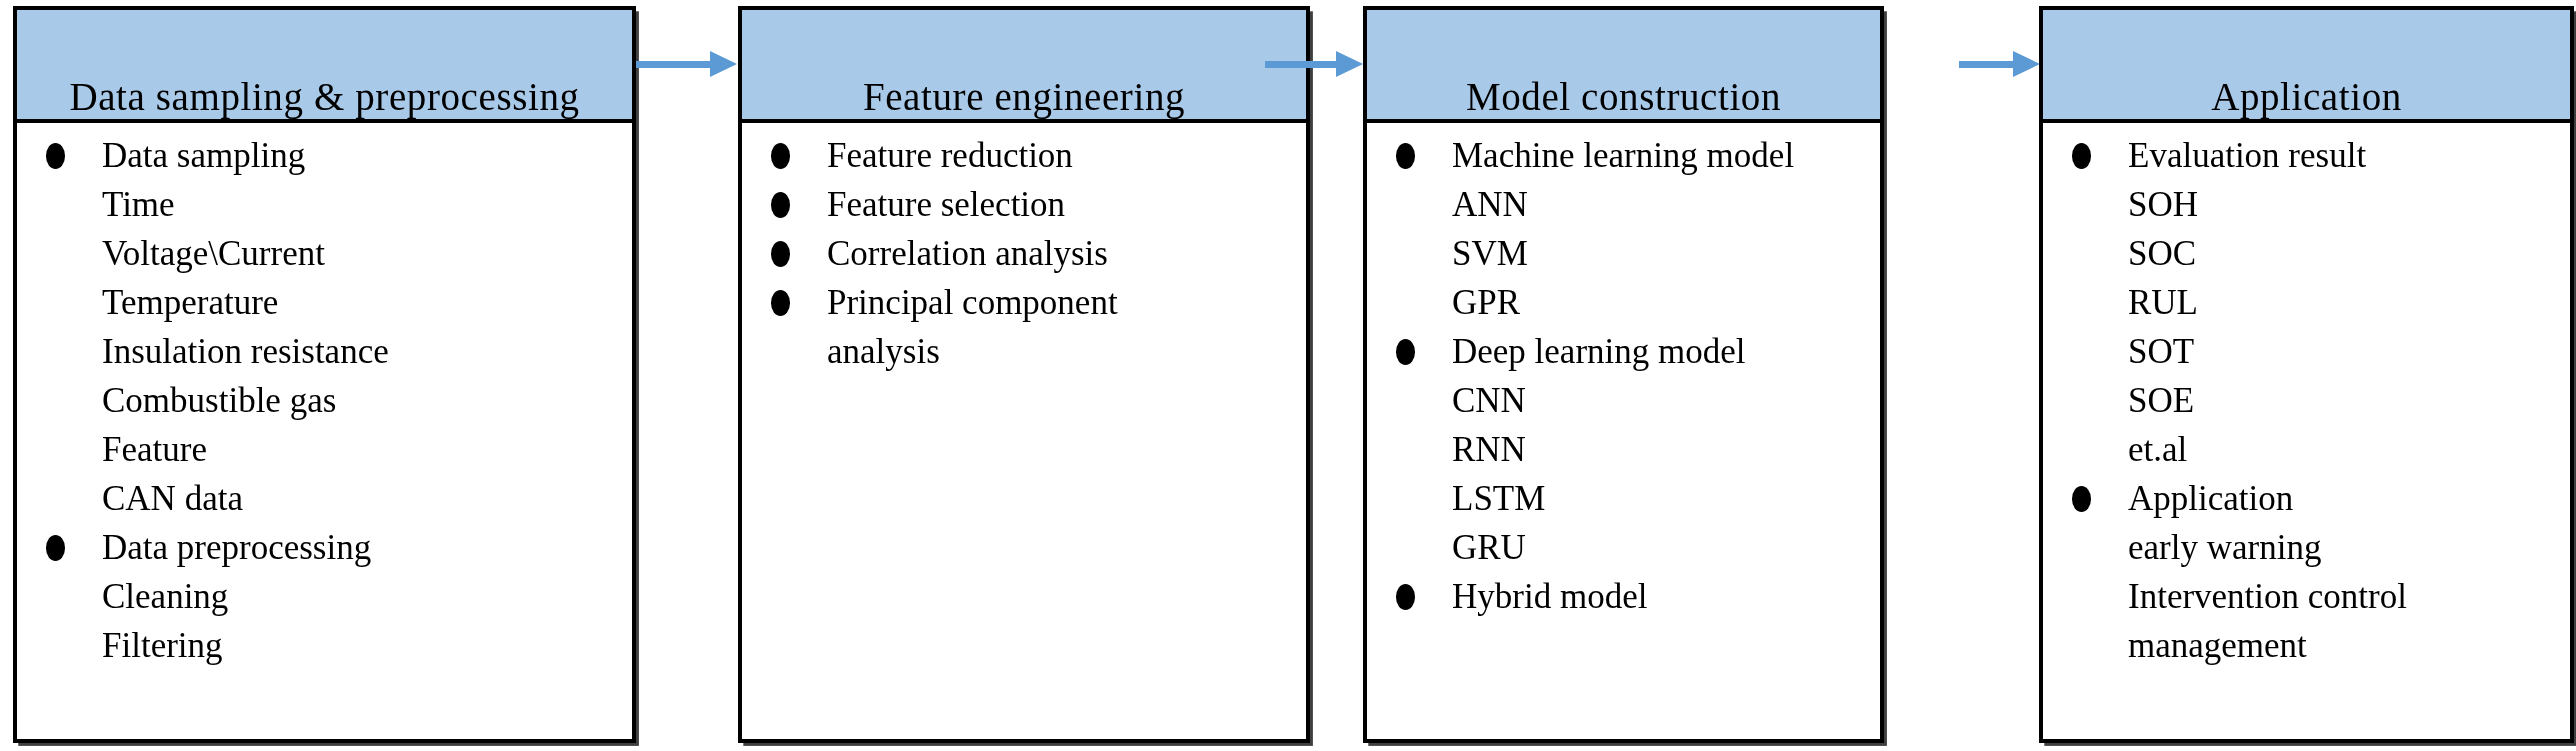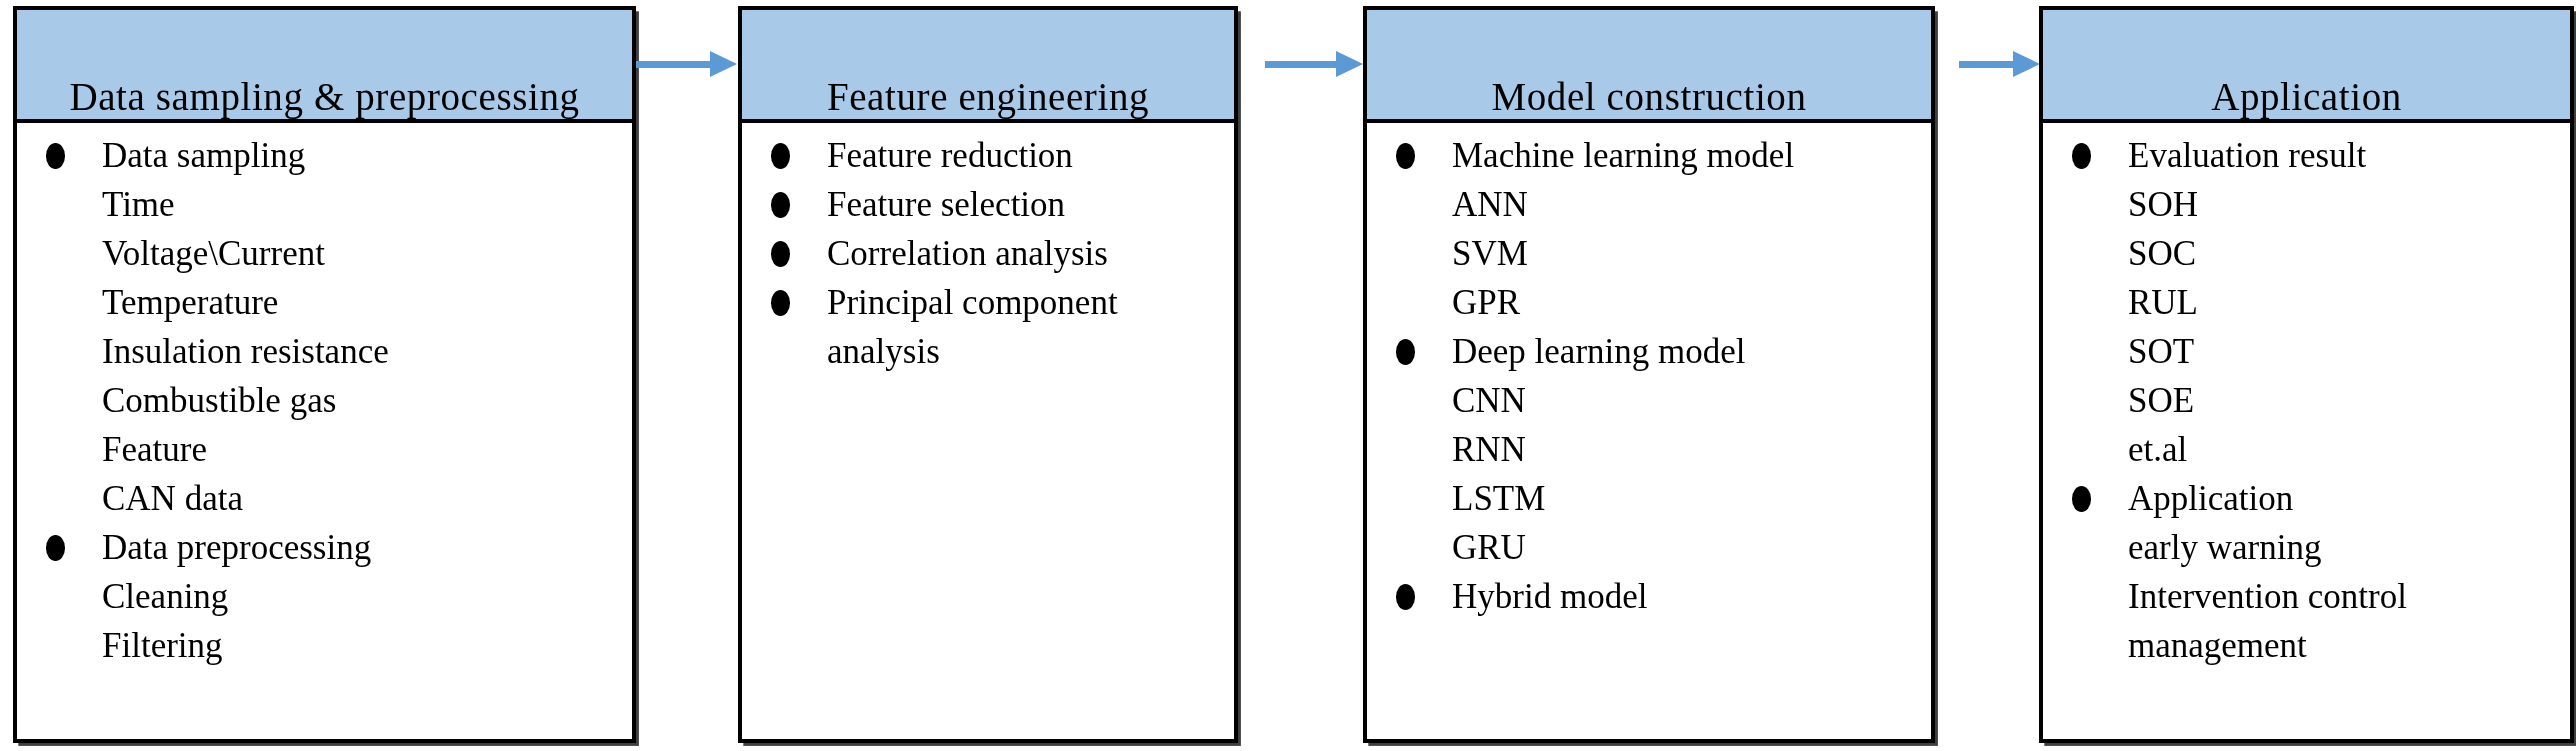--- a/index.html
+++ b/index.html
@@ -79,22 +79,22 @@
   }
   .head {
     flex: 0 0 auto;
     width: 0;
     height: 0;
     border-top: 13px solid transparent;
     border-bottom: 13px solid transparent;
     border-left: 27px solid #5B9AD4;
   }
   .b0 { left: 13px;   width: 623px; }
-  .b1 { left: 738px; width: 500px;  }
-  .b2 { left: 1363px; width: 572px; }
+  .b1 { left: 738px; width: 572px;  }
+  .b2 { left: 1363px; width: 521px; }
   .b3 { left: 2039px; width: 535px;  }
   .a1 { left: 636px; width: 101px; }
   .a2 { left: 1265px; width: 98px; }
   .a3 { left: 1959px; width: 81px; }
 </style>
 </head>
 <body>
 
 <div class="box b0">
   <div class="hdr">

